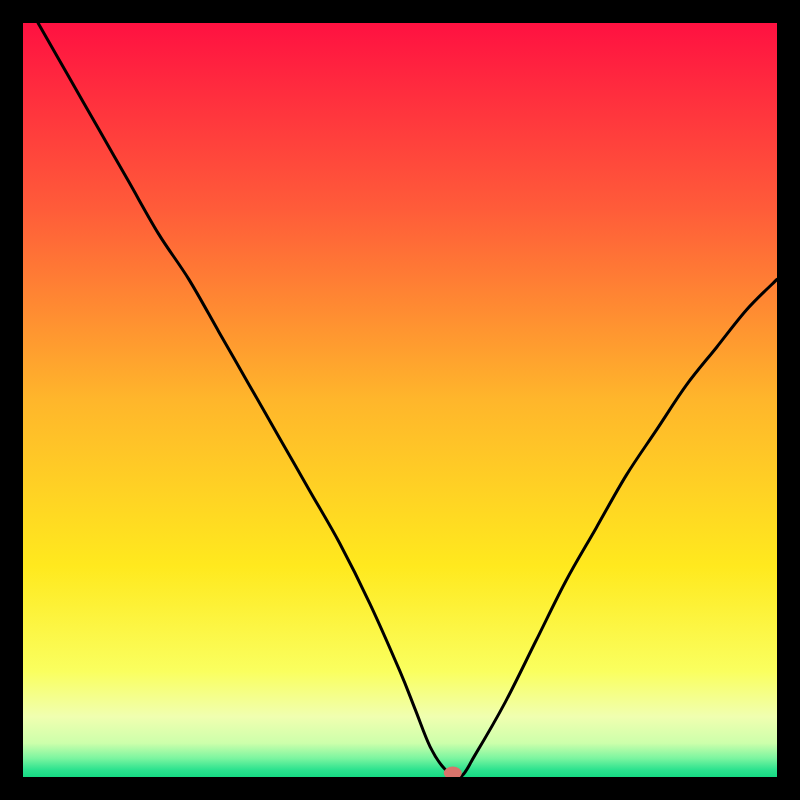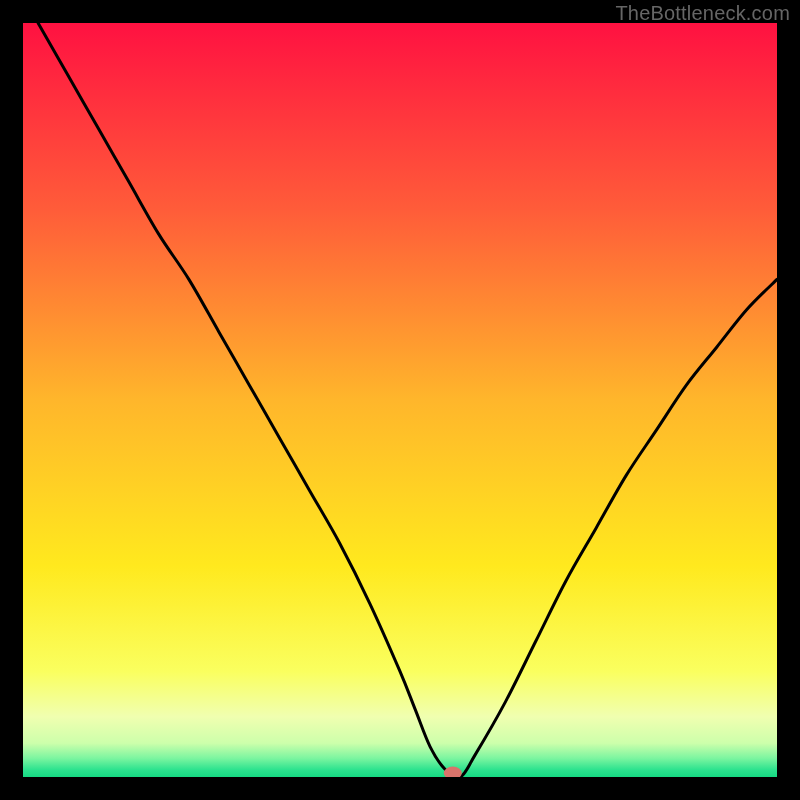--- a/index.html
+++ b/index.html
@@ -58,15 +58,14 @@
             <stop offset="99.00%" stop-color="#2ee38f"></stop>
             <stop offset="100.00%" stop-color="#16d983"></stop>
           </linearGradient>
       </defs>
       <rect id="bg-rect" x="0" y="0" width="754" height="754" fill="url(#bg-grad)"></rect>
       <path id="curve" fill="none" stroke="#000" stroke-width="3" stroke-linejoin="round" stroke-linecap="round" d="M 15.08 0.00 C 20.11 8.80, 35.19 35.19, 45.24 52.78 C 55.29 70.37, 65.35 87.97, 75.40 105.56 C 85.45 123.15, 95.51 140.75, 105.56 158.34 C 115.61 175.93, 125.67 194.78, 135.72 211.12 C 145.77 227.46, 155.83 240.02, 165.88 256.36 C 175.93 272.70, 185.99 291.55, 196.04 309.14 C 206.09 326.73, 216.15 344.33, 226.20 361.92 C 236.25 379.51, 246.31 397.11, 256.36 414.70 C 266.41 432.29, 276.47 449.89, 286.52 467.48 C 296.57 485.07, 306.63 501.41, 316.68 520.26 C 326.73 539.11, 336.79 559.22, 346.84 580.58 C 356.89 601.94, 369.46 630.85, 377.00 648.44 C 384.54 666.03, 387.05 673.57, 392.08 686.14 C 397.11 698.71, 402.13 713.79, 407.16 723.84 C 412.19 733.89, 417.21 741.43, 422.24 746.46 C 427.27 751.49, 432.29 756.51, 437.32 754.00 C 442.35 751.49, 444.86 743.95, 452.40 731.38 C 459.94 718.81, 472.51 697.45, 482.56 678.60 C 492.61 659.75, 502.67 638.39, 512.72 618.28 C 522.77 598.17, 532.83 576.81, 542.88 557.96 C 552.93 539.11, 562.99 522.77, 573.04 505.18 C 583.09 487.59, 593.15 468.74, 603.20 452.40 C 613.25 436.06, 623.31 422.24, 633.36 407.16 C 643.41 392.08, 653.47 375.74, 663.52 361.92 C 673.57 348.10, 683.63 336.79, 693.68 324.22 C 703.73 311.65, 713.79 297.83, 723.84 286.52 C 733.89 275.21, 748.97 261.39, 754.00 256.36"></path>
       <ellipse id="marker" rx="9" ry="6.5" cx="429.78" cy="750.00" fill="#d9736b"></ellipse>
     </svg>
   </div>
 
-  <div class="watermark">TheBottleneck.com</div>
 
 </div>
 
 </body></html>

